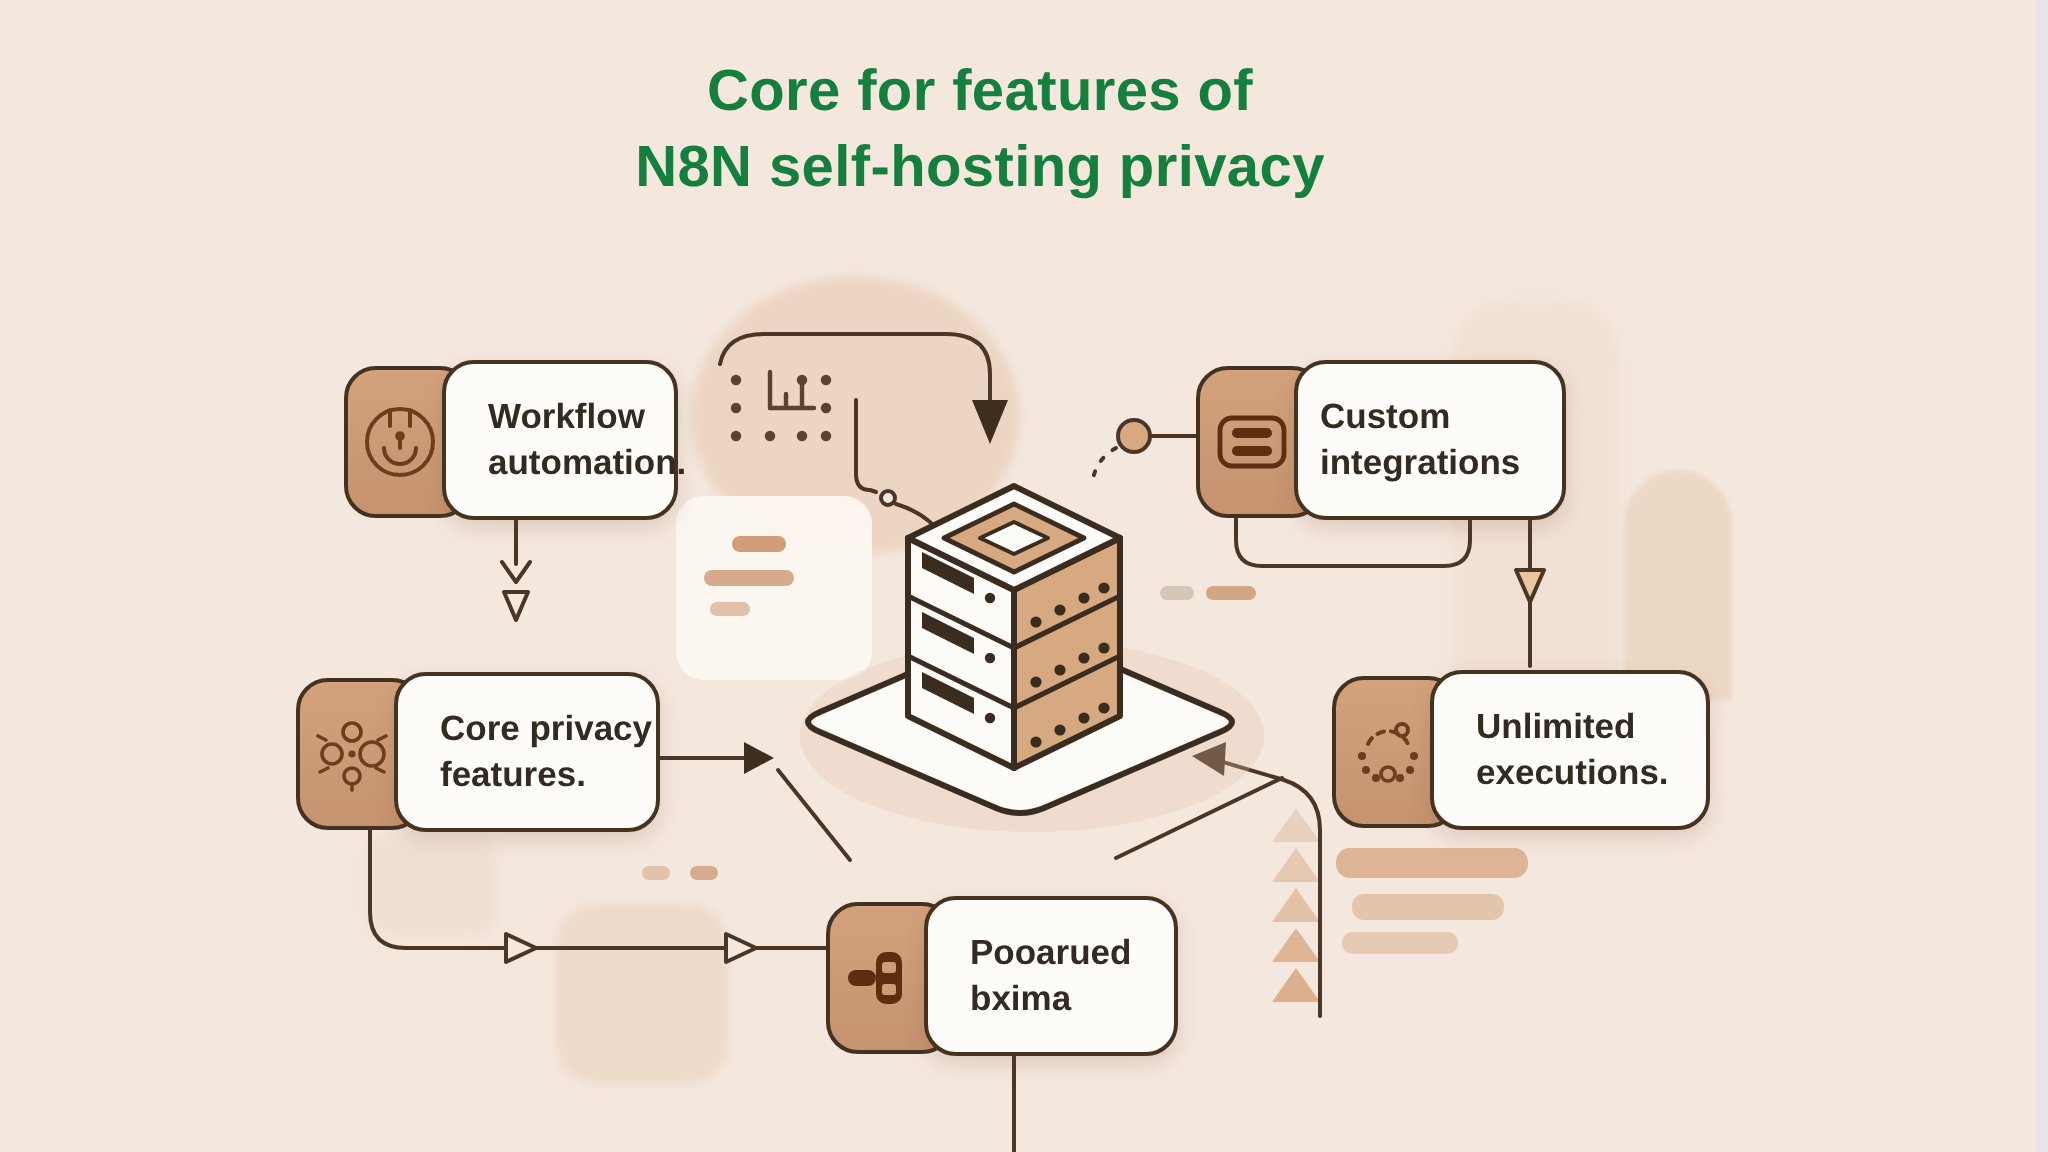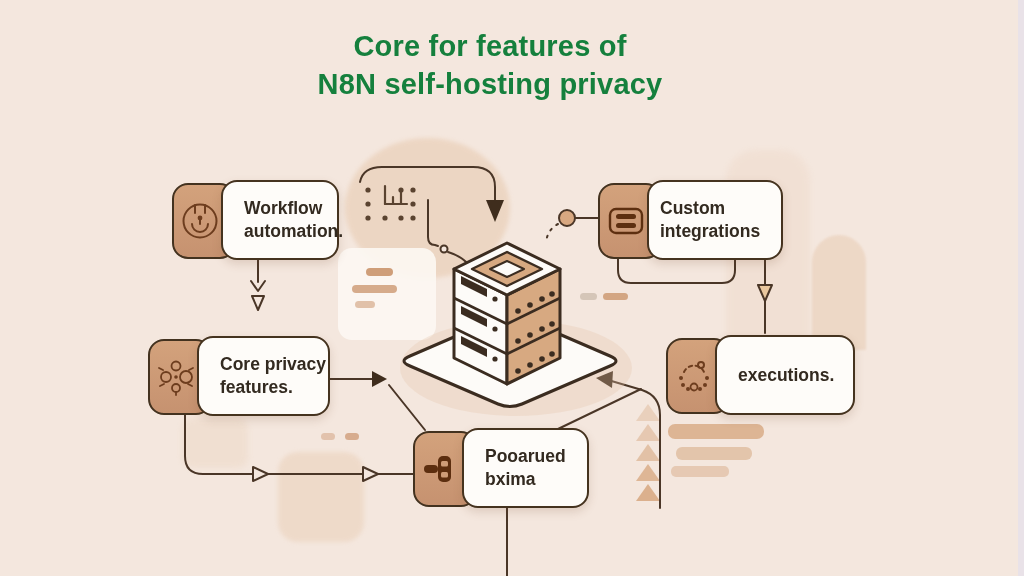--- a/index.html
+++ b/index.html
@@ -53,21 +53,21 @@
     display:flex; flex-direction:column; justify-content:center;
     padding:0 10px 0 21px; box-sizing:border-box; }
   .label-line { font-size:17.5px; font-weight:600; color:#332a20; line-height:1.3;
     white-space:nowrap; }
   .icon-wrap { position:absolute; left:4px; top:50%; width:44px; height:44px;
     transform:translateY(-50%); }
   #f-workflow  { left:172px; top:180px; }  #f-workflow  .panel-white { width:118px; }
   #f-custom    { left:598px; top:180px; }  #f-custom    .panel-white { width:136px;padding-left:11px; }
   #f-privacy   { left:148px; top:336px; }  #f-privacy   .panel-white { width:133px; }
   #f-unlimited { left:666px; top:335px; }  #f-unlimited .panel-white { width:140px; }
-  #f-deploy    { left:413px; top:428px; }  #f-deploy    .panel-white { width:127px; }
+  #f-deploy    { left:413px; top:448px; }  #f-deploy    .panel-white { width:127px; }
 </style>
 </head>
 <body>
 
 <div class="stage">
 
   <div class="blob blob-circle-top"></div>
   <div class="blob blob-strip-right"></div>
   <div class="blob blob-arch-far-right"></div>
   <div class="blob blob-rect-bottom"></div>
@@ -267,20 +267,21 @@
             <circle cx="-11" cy="9" r="2"></circle>
             <circle cx="-6" cy="13" r="2"></circle>
           <circle cx="13" cy="2" r="2"></circle>
             <circle cx="11" cy="9" r="2"></circle>
             <circle cx="6" cy="13" r="2"></circle>
         </g>
         <circle cx="0" cy="11" r="3.5" fill="none" stroke="#6d3d1e" stroke-width="1.8"></circle>
       </svg>
     </div>
     <div class="panel-white">
+      <div class="label-line">Unlimited</div>
       <div class="label-line">executions.</div>
     </div>
   </div>
 
   <div class="feature" id="f-deploy">
     <div class="panel-tan">
       <svg class="icon-wrap" viewBox="-22 -22 44 44">
         <rect x="-3" y="-13" width="13" height="26" rx="5" fill="#5c2e0f"></rect>
         <rect x="-17" y="-4" width="14" height="8" rx="4" fill="#5c2e0f"></rect>
         <rect x="0" y="-8" width="7" height="5.5" rx="1.5" fill="#cd9c77"></rect>

